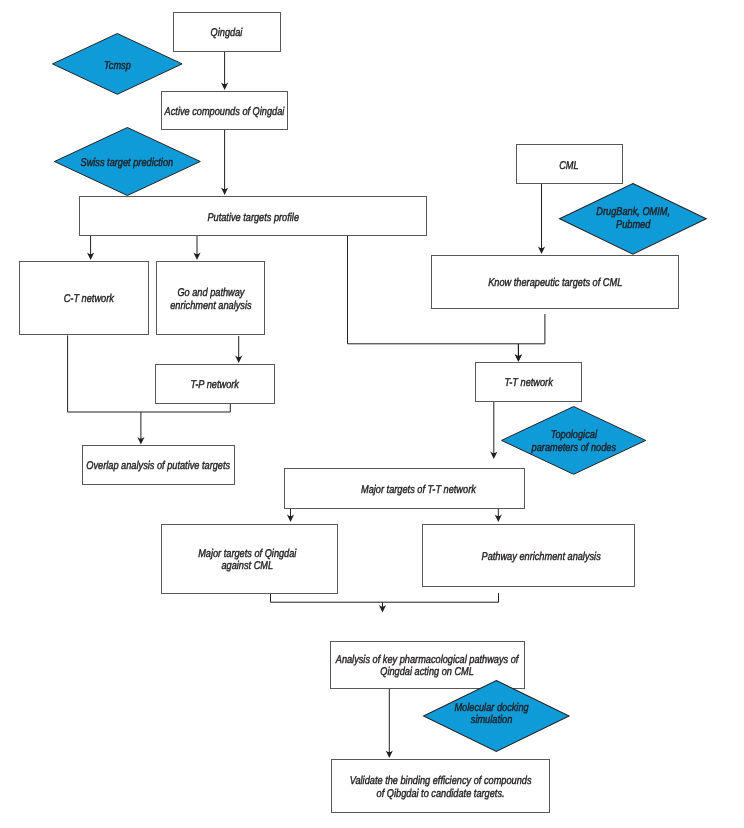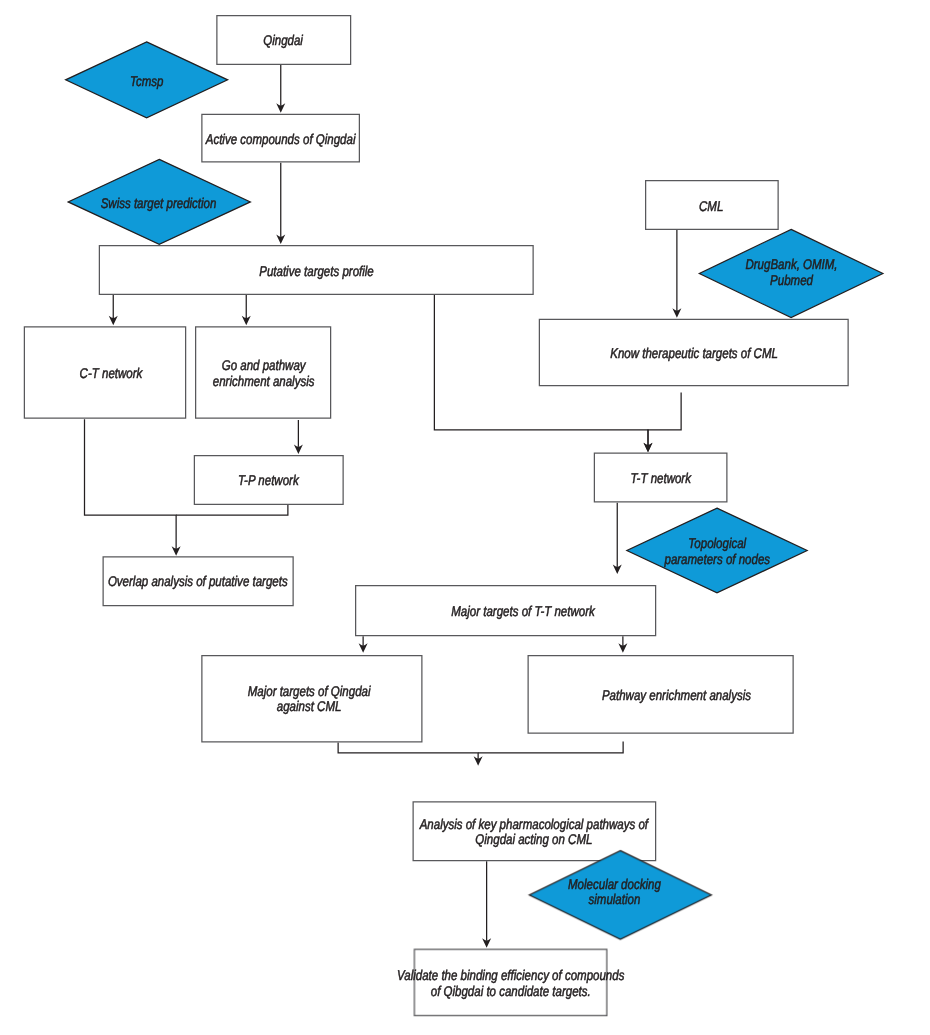--- a/index.html
+++ b/index.html
@@ -199,20 +199,20 @@
     </div>
     <div class="node diamond" style="left: 422.8px; top: 680.2px; width: 146.3px; height: 71.5px;">
       <svg class="shape" viewBox="0 0 146 71" preserveAspectRatio="none">
           <polygon points="73.15,0.5 145.8,35.75 73.15,71 0.5,35.75" fill="#0f9ad8" stroke="#231f20" stroke-width="1" stroke-linejoin="miter" stroke-miterlimit="12"></polygon>
         </svg>
       <div class="lbl" style="color: rgb(35, 31, 32); margin-left: -8px; top: -1.9px;">
         <div>Molecular docking</div>
         <div>simulation</div>
       </div>
     </div>
-    <div class="node box" style="left: 330.8px; top: 759.1px; width: 155px; height: 54.2px; border-color: rgb(88, 88, 91);">
+    <div class="node box" style="left: 330.8px; top: 759.1px; width: 219px; height: 54.2px; border-color: rgb(88, 88, 91);">
       <div class="lbl" style="color: rgb(35, 31, 32);">
         <div>Validate the binding efficiency of compounds</div>
         <div>of Qibgdai to candidate targets.</div>
       </div>
     </div>
   </div>
 </div>
 
 </body></html>

